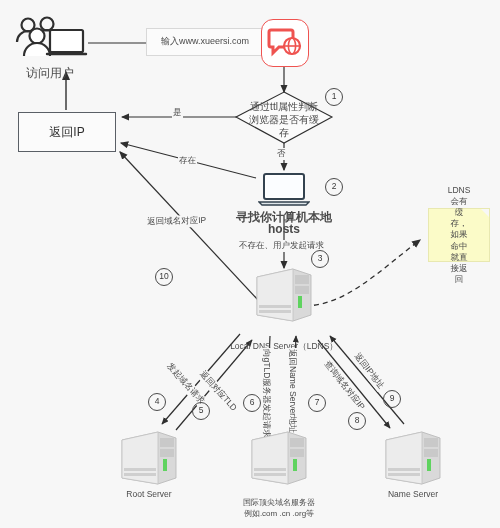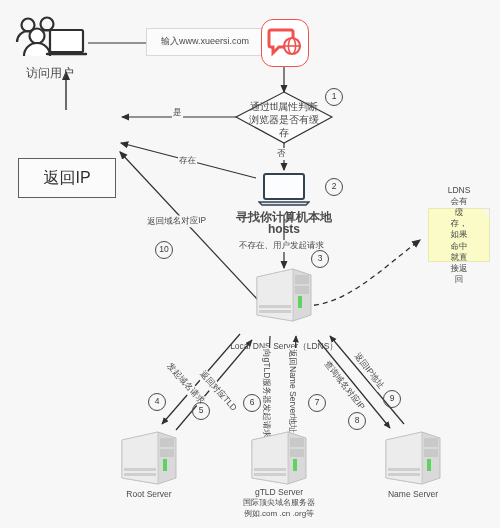--- a/index.html
+++ b/index.html
@@ -28,21 +28,21 @@
     position:absolute;left:146px;top:28px;width:116px;height:26px;
     background:#fbfbfb;border:1px solid #d8d8d8;
     font-size:9px;color:#4a4a4a;text-align:center;
     display:flex;flex-direction:row;align-items:center;justify-content:center;line-height:1.25;
   }
   
   .retbox{
     position:absolute;left:18px;top:112px;width:96px;height:38px;
     background:#fbfbfb;border:1.3px solid #5a5f66;
     display:flex;align-items:center;justify-content:center;
-    font-size:16px;color:#2f2f2f;margin-top:46px;
+    font-size:12px;color:#2f2f2f;
   }
   
   .note{
     position:absolute;left:428px;top:208px;width:62px;height:54px;
     background:#fbfbc8;border:1px solid #e8e8b0;
     font-size:8.5px;line-height:1.3;color:#4a4a4a;text-align:center;
     display:flex;align-items:center;justify-content:center;padding:20px;box-sizing:border-box;
   }
   .note:after{content:"";position:absolute;right:0;top:0;border-width:0 8px 8px 0;
     border-style:solid;border-color:#eaeab4 #f7f7f7 transparent transparent;}
@@ -148,21 +148,21 @@
   <div class="stepnum" style="left:325px;top:178px;">2</div>
   <div class="lbl" style="left:234px;top:222px;width:100px;font-weight:bold;">hosts</div>
   <div class="lbl" style="left:234px;top:210px;width:100px;font-weight:bold;">寻找你计算机本地</div>
 
   <div class="edge-lbl" style="left:178px;top:155px;">存在</div>
 
   <div class="edge-lbl" style="left:238px;top:240px;">不存在、用户发起请求</div>
   <div class="stepnum" style="left:311px;top:250px;">3</div>
 
   <div class="edge-lbl rot" style="left:146px;top:216px;transform:rotate(-1deg);">返回域名对应IP</div>
-  <div class="stepnum" style="left:155px;top:241px;text-align:center;">10</div>
+  <div class="stepnum" style="left:155px;top:268px;text-align:center;">10</div>
 
   <div class="server" style="left:253px;top:265px;width:62px;height:58px;">
     <svg width="62" height="58" viewBox="0 0 62 58">
       <polygon points="4,12 40,4 58,10 58,50 40,56 4,50" fill="#d9d9d9" stroke="#b5b5b5" stroke-width="0.8"></polygon>
       <polygon points="4,12 40,4 40,56 4,50" fill="#ececec" stroke="#c2c2c2" stroke-width="0.8"></polygon>
       <rect x="42" y="10" width="14" height="9" fill="#c9c9c9"></rect>
       <rect x="42" y="21" width="14" height="8" fill="#c9c9c9"></rect>
       <rect x="45" y="31" width="4" height="12" fill="#5fd35f"></rect>
       <rect x="6" y="40" width="32" height="3" fill="#cfcfcf"></rect>
       <rect x="6" y="45" width="32" height="3" fill="#cfcfcf"></rect>
@@ -204,21 +204,20 @@
     <svg width="62" height="58" viewBox="0 0 62 58">
       <polygon points="4,12 40,4 58,10 58,50 40,56 4,50" fill="#d9d9d9" stroke="#b5b5b5" stroke-width="0.8"></polygon>
       <polygon points="4,12 40,4 40,56 4,50" fill="#ececec" stroke="#c2c2c2" stroke-width="0.8"></polygon>
       <rect x="42" y="10" width="14" height="9" fill="#c9c9c9"></rect>
       <rect x="42" y="21" width="14" height="8" fill="#c9c9c9"></rect>
       <rect x="45" y="31" width="4" height="12" fill="#5fd35f"></rect>
       <rect x="6" y="40" width="32" height="3" fill="#cfcfcf"></rect>
       <rect x="6" y="45" width="32" height="3" fill="#cfcfcf"></rect>
     </svg>
   </div>
-  <div class="lbl" style="left:229px;top:487px;width:100px;font-size:8.5px;">gTLD Server</div>
   <div class="lbl" style="left:229px;top:498px;width:100px;font-size:8px;">国际顶尖域名服务器</div>
   <div class="lbl" style="left:229px;top:509px;width:100px;font-size:8px;">例如.com .cn .org等</div>
 
   <div class="server" style="left:382px;top:428px;width:62px;height:58px;">
     <svg width="62" height="58" viewBox="0 0 62 58">
       <polygon points="4,12 40,4 58,10 58,50 40,56 4,50" fill="#d9d9d9" stroke="#b5b5b5" stroke-width="0.8"></polygon>
       <polygon points="4,12 40,4 40,56 4,50" fill="#ececec" stroke="#c2c2c2" stroke-width="0.8"></polygon>
       <rect x="42" y="10" width="14" height="9" fill="#c9c9c9"></rect>
       <rect x="42" y="21" width="14" height="8" fill="#c9c9c9"></rect>
       <rect x="45" y="31" width="4" height="12" fill="#5fd35f"></rect>

